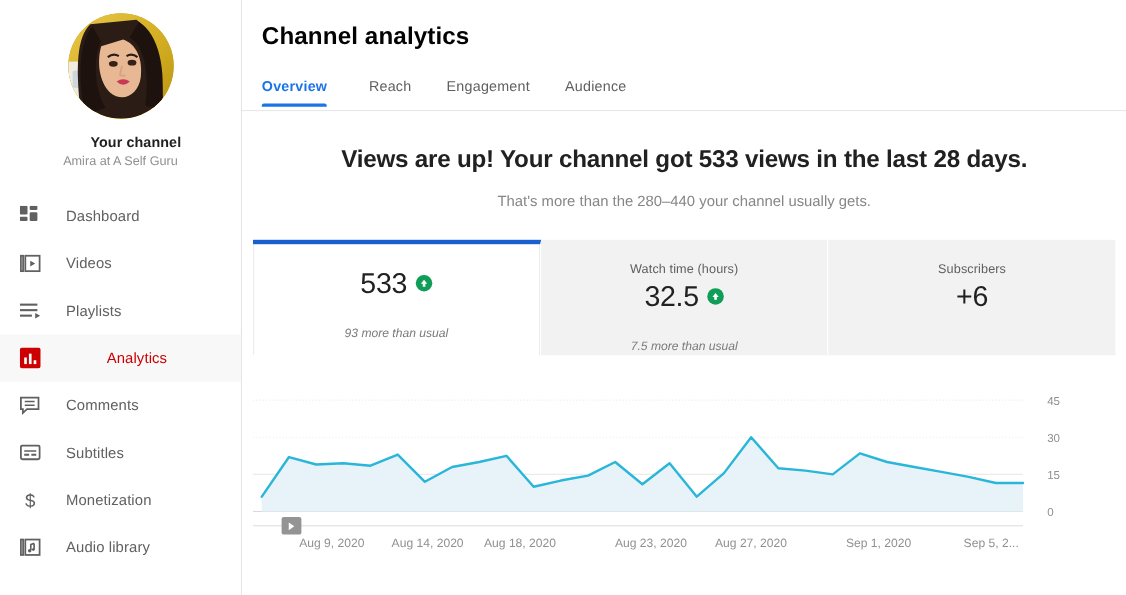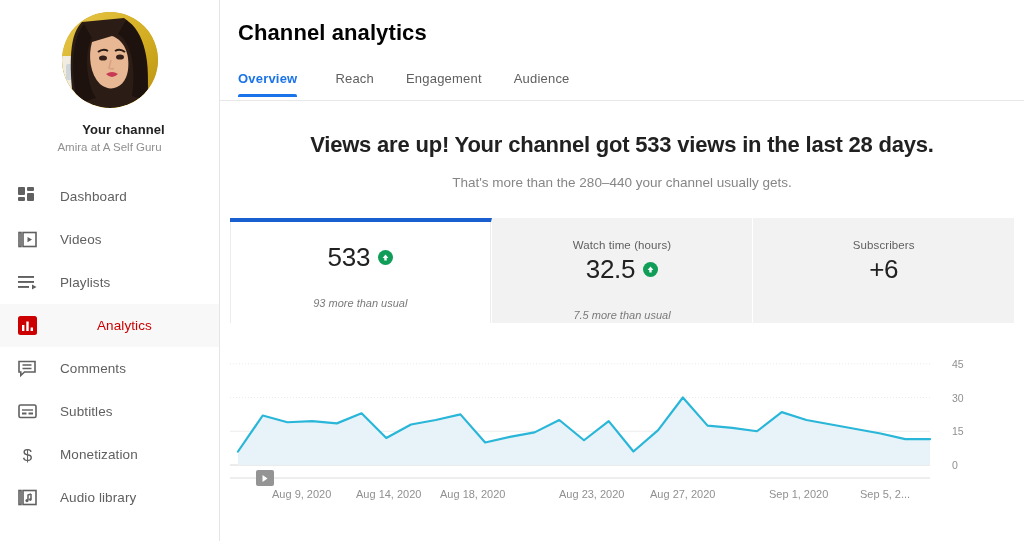--- a/index.html
+++ b/index.html
@@ -410,17 +410,17 @@
       </div>
     </div>
 
     <div class="x-labels" id="x-labels">
         <span class="x-label" style="left: 42px;">Aug 9, 2020</span>
         <span class="x-label" style="left: 126px;">Aug 14, 2020</span>
         <span class="x-label" style="left: 210px;">Aug 18, 2020</span>
         <span class="x-label" style="left: 329px;">Aug 23, 2020</span>
         <span class="x-label" style="left: 420px;">Aug 27, 2020</span>
         <span class="x-label" style="left: 539px;">Sep 1, 2020</span>
-        <span class="x-label" style="left: 630px;">Sep 5, 2...</span>
+        <span class="x-label" style="left: 646px;">Sep 5, 2...</span>
       </div>
 
   </section>
 </div>
 
 </body></html>

